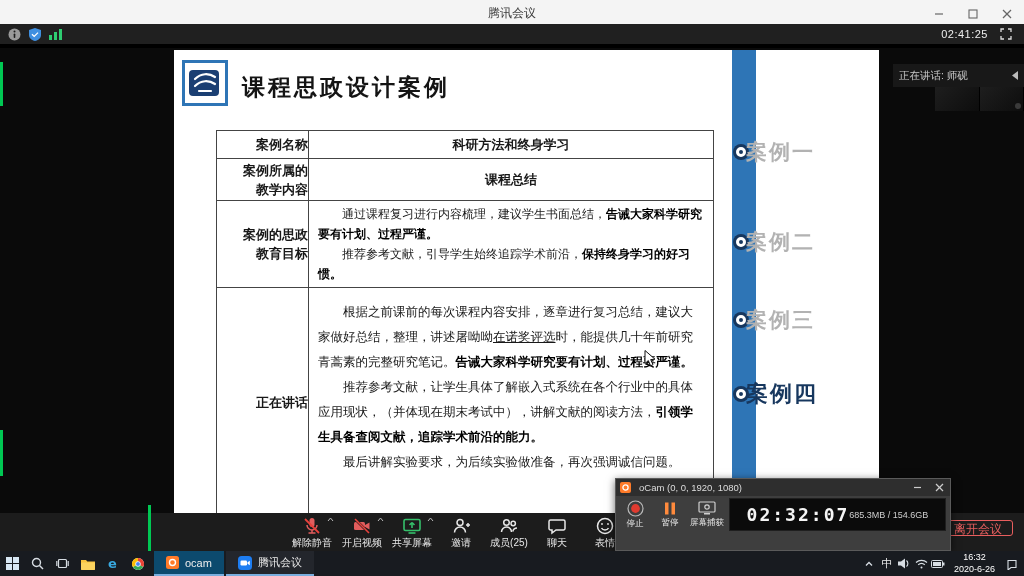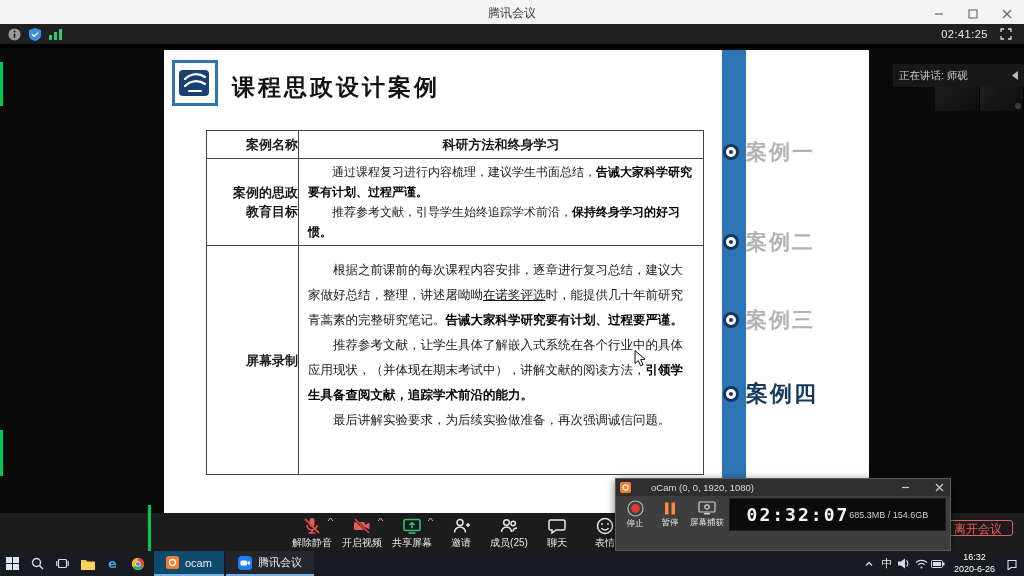--- a/index.html
+++ b/index.html
@@ -14,41 +14,41 @@
 .tb-controls{position:absolute;right:0;top:0;height:100%;display:flex}
 .tb-btn{width:34px;height:100%;display:flex;align-items:center;justify-content:center}
 
 
 .meetbar{position:absolute;top:24px;left:0;width:1024px;height:20px;background:#202020;display:flex;align-items:center;padding:8px 8px;gap:8px;z-index:5}
 .mb-timer{margin-left:auto;font-size:11px;color:#ededed;letter-spacing:.5px}
 .mb-full{margin:0 4px}
 
 
 .stage{position:absolute;top:48px;left:0;width:1024px;height:465px;background:#0a0a0a}
-.slide{position:absolute;left:164px;top:50px;width:705px;height:463px;background:#fff;z-index:1}
+.slide{position:absolute;left:174px;top:50px;width:705px;height:463px;background:#fff;z-index:1}
 .logo{position:absolute;left:8px;top:10px;width:46px;height:46px;border:3px solid #2e75b6;display:flex;align-items:center;justify-content:center;background:#fff}
 .slide-title{position:absolute;left:68px;top:22px;font-size:23px;font-weight:bold;color:#141414;letter-spacing:3px}
 .case-table{position:absolute;left:42px;top:80px;width:498px;border-collapse:collapse;table-layout:fixed}
 .case-table td{border:1px solid #444;color:#191919;vertical-align:middle}
 .cell-label{width:92px;text-align:right;font-size:13px;font-weight:bold;white-space:pre-line;line-height:19px}
 .cell-content{padding:3px 9px}
 tr.r1 td{height:28px}
 tr.r2 td{height:42px}
 tr.r3 td{height:84px}
 tr.r4 td{height:229px}
 tr.r3 .cell-content,tr.r4 .cell-content{vertical-align:top}
 .center-text{text-align:center;font-weight:bold;font-size:13px}
 .cell-content p{text-indent:2em;margin:0}
 tr.r3 p{font-size:12px;line-height:20px}
 tr.r4 .cell-content{padding-top:12px}
 tr.r4 p{font-size:12.5px;line-height:25px}
 .seg-b{font-weight:bold;color:#000}
 .seg-u{text-decoration:underline}
 .ribbon{position:absolute;left:558px;top:0;width:24px;height:463px;background:#2e75b6}
-.ribbon-item{position:absolute;left:562px;display:flex;align-items:center;gap:10px;height:24px}
+.ribbon-item{position:absolute;left:562px;display:flex;align-items:center;height:24px}
 .ribbon-dot{width:10px;height:10px;border-radius:50%;background:#17375e;border:3px solid #fff;box-shadow:0 0 0 3px #17375e}
 .ribbon-label{font-size:21px;font-weight:bold;color:#b2b2b2;letter-spacing:2px;white-space:nowrap}
 .ribbon-item.active .ribbon-label{color:#17375e;font-size:22px}
 .cursor{position:absolute;left:470px;top:300px}
 
 
 .greenbar{position:absolute;width:3px;background:#00c853;z-index:8}
 .g1{left:0;top:62px;height:44px}
 .g2{left:0;top:430px;height:46px}
 .g3{left:148px;top:505px;height:46px}
@@ -63,21 +63,21 @@
 
 .toolbar{position:absolute;top:513px;left:0;width:1024px;height:38px;background:#1c1c1c;z-index:3}
 .toolbar-items{position:absolute;left:292px;top:3px;display:flex;gap:10px}
 .tool-item{display:flex;flex-direction:column;align-items:center;position:relative;min-width:38px}
 .tool-caret{position:absolute;top:1px;right:-2px}
 .tool-label{font-size:10px;color:#e8e8e8;margin-top:0;white-space:nowrap}
 .leave-btn{position:absolute;right:11px;top:7px;height:16px;padding:0 10px;background:transparent;border:1px solid #e85e5e;border-radius:3px;color:#e85e5e;font-size:12px;font-family:inherit}
 
 
 .ocam{position:absolute;left:615px;top:478px;width:336px;height:73px;background:#3e3e3e;border:1px solid #5a5a5a;z-index:6;box-shadow:0 2px 8px rgba(0,0,0,.6)}
-.ocam-titlebar{height:17px;background:#2e2e2e;display:flex;align-items:center;gap:20px;padding:0 4px}
+.ocam-titlebar{height:17px;background:#2e2e2e;display:flex;align-items:center;gap:8px;padding:0 4px}
 .ocam-title{font-size:9.5px;color:#ddd;flex:1;white-space:nowrap;overflow:hidden}
 .ocam-ctrl{width:14px;height:100%}
 .ocam-menu{height:16px;background:#4a4a4a;display:flex;align-items:stretch;border-bottom:1px solid #2c2c2c}
 .ocam-menu-item{font-size:10px;color:#eee;padding:0 8px;display:flex;align-items:center;border-right:1px solid #3a3a3a}
 .ocam-menu-item.active{background:#616161}
 .ocam-body{height:37px;display:flex;align-items:center;padding:0 4px;gap:5px}
 .ocam-btn{display:flex;flex-direction:column;align-items:center;justify-content:center;gap:1px;min-width:30px}
 .ocam-btn-label{font-size:8.5px;color:#e8e8e8;white-space:nowrap}
 .ocam-lcd{flex:1;height:33px;background:#0b0b0b;border:1px solid #1f1f1f;display:flex;flex-direction:row;align-items:center;justify-content:center}
 .lcd-time{font-family:"DejaVu Sans Mono","Liberation Mono",monospace;font-size:18px;font-weight:bold;color:#f5f5f5;letter-spacing:2px;line-height:1}
@@ -174,30 +174,37 @@
       </div>
     <div class="slide-title">课程思政设计案例</div>
     <table class="case-table">
         <tbody id="case-table-body">
           <tr class="r1">
             <td class="cell-label">案例名称</td>
             <td class="cell-content">
               <div class="center-text">科研方法和终身学习</div>
             </td>
           </tr>
+          <tr class="r2">
+            <td class="cell-label">案例所属的
+教学内容</td>
+            <td class="cell-content">
+              <div class="center-text">课程总结</div>
+            </td>
+          </tr>
           <tr class="r3">
             <td class="cell-label">案例的思政
 教育目标</td>
             <td class="cell-content">
               <p><span>通过课程复习进行内容梳理，建议学生书面总结，</span><span class="seg-b">告诫大家科学研究要有计划、过程严谨。</span></p>
               <p><span>推荐参考文献，引导学生始终追踪学术前沿，</span><span class="seg-b">保持终身学习的好习惯。</span></p>
             </td>
           </tr>
           <tr class="r4">
-            <td class="cell-label">屏幕录制</td>
+            <td class="cell-label">正在讲话</td>
             <td class="cell-content">
               <p><span>根据之前课前的每次课程内容安排，逐章进行复习总结，建议大家做好总结，整理，讲述</span><span>屠呦呦</span><span class="seg-u">在诺奖评选</span><span>时，能提供几十年前研究青蒿素的完整研究笔记。</span><span class="seg-b">告诫大家科学研究要有计划、过程要严谨。</span></p>
               <p><span>推荐参考文献，让学生具体了解嵌入式系统在各个行业中的具体应用现状，（并体现在期末考试中），讲解文献的阅读方法，</span><span class="seg-b">引领学生具备查阅文献，追踪学术前沿的能力。</span></p>
               <p><span>最后讲解实验要求，为后续实验做准备，再次强调诚信问题。</span></p>
             </td>
           </tr>
         </tbody>
       </table>
     <div class="ribbon"></div>
     <div id="ribbon-items">

